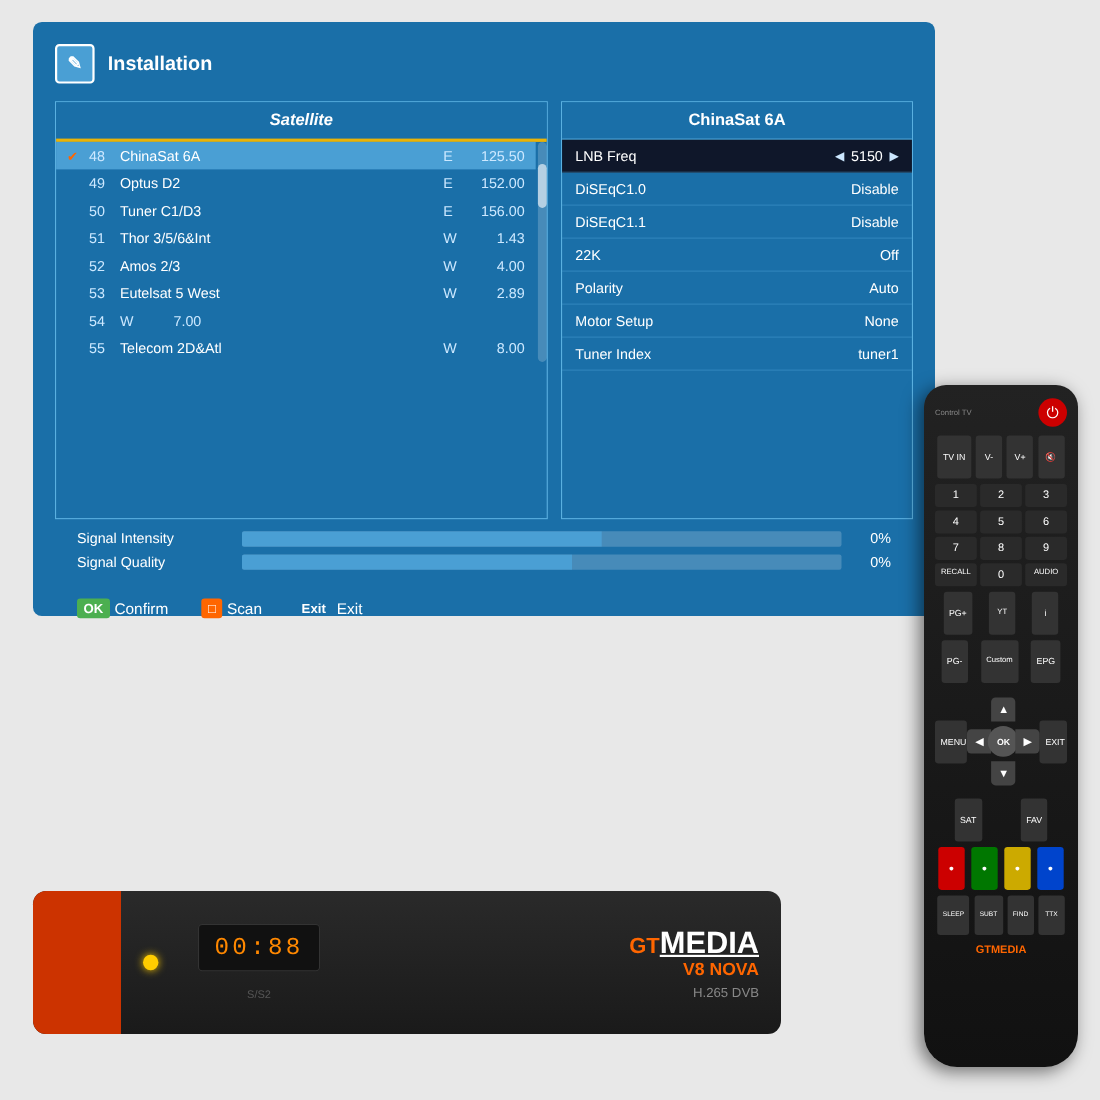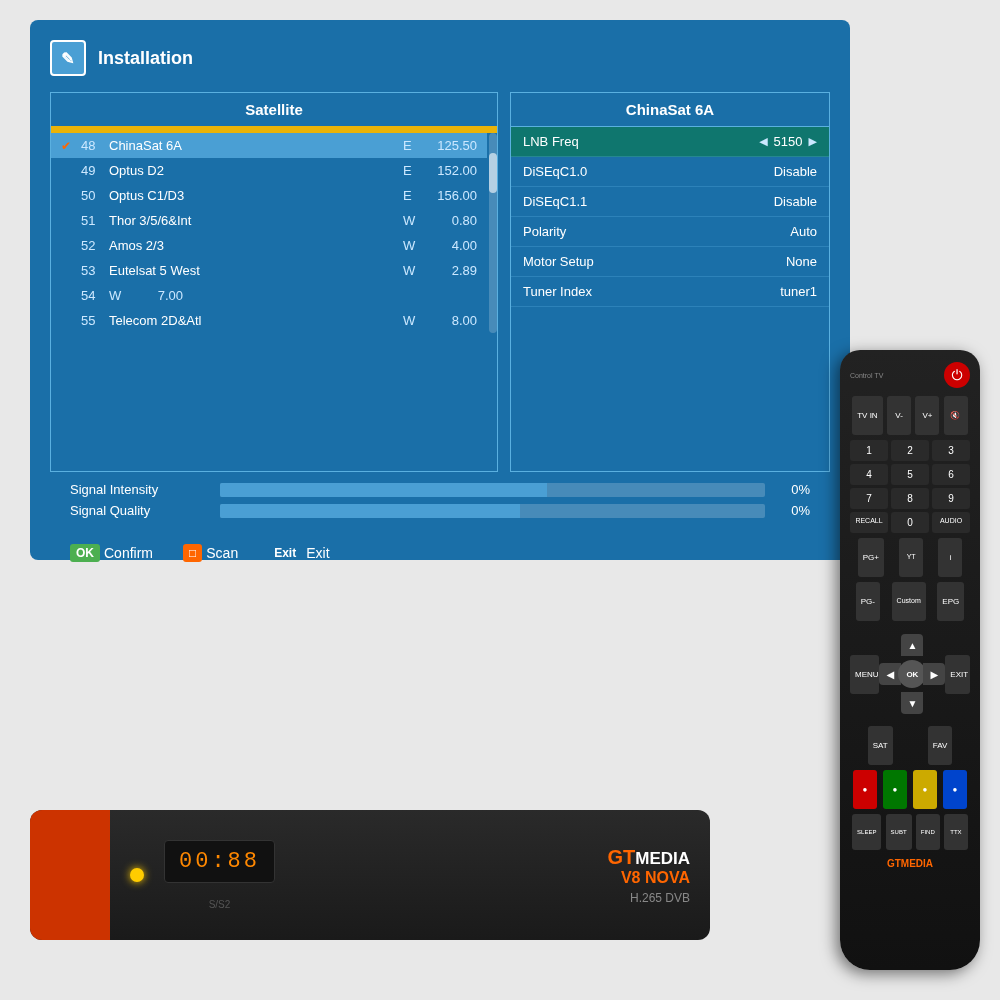--- a/index.html
+++ b/index.html
@@ -60,21 +60,22 @@
       border: 1px solid #5ab0e0;
     }
 
     .panel-header {
       background: #1a6fa8;
       color: white;
       text-align: center;
       padding: 8px;
       font-size: 15px;
       font-weight: bold;
-      border-bottom: 7px solid #eab308;
+      border-bottom: 3px solid #eab308;
+      font-style: italic;
     }
 
     .satellite-list {
       list-style: none;
     }
 
     .satellite-item {
       display: flex;
       align-items: center;
       padding: 5px 10px;
@@ -135,21 +136,21 @@
     .settings-row {
       display: flex;
       align-items: center;
       padding: 7px 12px;
       color: white;
       font-size: 13px;
       border-bottom: 1px solid rgba(90,176,224,0.3);
     }
 
     .settings-row.highlighted {
-      background: #0f766e;
+      background: #0f172a;
     }
 
     .settings-row .label {
       flex: 1;
     }
 
     .settings-row .value {
       color: white;
       display: flex;
       align-items: center;
@@ -275,21 +276,21 @@
       width: 80px;
       background: #cc3300;
       flex-shrink: 0;
     }
 
     .device-body {
       flex: 1;
       display: flex;
       align-items: center;
       padding: 10px 20px;
-      gap: 20px;
+      gap: 36px;
       justify-content: space-between;
     }
 
     .device-led {
       width: 14px;
       height: 14px;
       background: #ffcc00;
       border-radius: 50%;
       box-shadow: 0 0 8px #ffcc00;
     }
@@ -498,30 +499,30 @@
             <li class="satellite-item">
               <span class="check"></span>
               <span class="num">49</span>
               <span class="name">Optus D2</span>
               <span class="dir">E</span>
               <span class="deg">152.00</span>
             </li>
             <li class="satellite-item">
               <span class="check"></span>
               <span class="num">50</span>
-              <span class="name">Optus C1/D3</span>
+              <span class="name">Tuner C1/D3</span>
               <span class="dir">E</span>
               <span class="deg">156.00</span>
             </li>
             <li class="satellite-item">
               <span class="check"></span>
               <span class="num">51</span>
               <span class="name">Thor 3/5/6&amp;Int</span>
               <span class="dir">W</span>
-              <span class="deg">0.80</span>
+              <span class="deg">1.43</span>
             </li>
             <li class="satellite-item">
               <span class="check"></span>
               <span class="num">52</span>
               <span class="name">Amos 2/3</span>
               <span class="dir">W</span>
               <span class="deg">4.00</span>
             </li>
             <li class="satellite-item">
               <span class="check"></span>
@@ -564,20 +565,24 @@
       </div>
       <div class="settings-row">
         <span class="label">DiSEqC1.0</span>
         <span class="value">Disable</span>
       </div>
       <div class="settings-row">
         <span class="label">DiSEqC1.1</span>
         <span class="value">Disable</span>
       </div>
       <div class="settings-row">
+        <span class="label">22K</span>
+        <span class="value">Off</span>
+      </div>
+      <div class="settings-row">
         <span class="label">Polarity</span>
         <span class="value">Auto</span>
       </div>
       <div class="settings-row">
         <span class="label">Motor Setup</span>
         <span class="value">None</span>
       </div>
       <div class="settings-row">
         <span class="label">Tuner Index</span>
         <span class="value">tuner1</span>
@@ -622,21 +627,21 @@
 <div class="device-box">
   <div class="device-red-stripe"></div>
   <div class="device-body">
     <div class="device-led"></div>
     <div>
       <div class="device-display">00:88</div>
       <div class="device-display-sub">S/S2</div>
     </div>
     <div class="device-branding">
       <div>
-        <span style="color:#ff6600;font-size:20px;font-weight:bold;">GT</span><span style="color:white;font-size:17px;font-weight:bold;">MEDIA</span>
+        <span style="color:#ff6600;font-size:20px;font-weight:bold;">GT</span><span style="color:white;font-size:28px;font-weight:bold;text-decoration:underline;">MEDIA</span>
       </div>
       <div style="color:#ff6600;font-size:16px;font-weight:bold;">V8 NOVA</div>
       <div class="device-specs">H.265 DVB</div>
     </div>
   </div>
 </div>
 
 <div class="remote">
 
   <div class="remote-top-bar">

